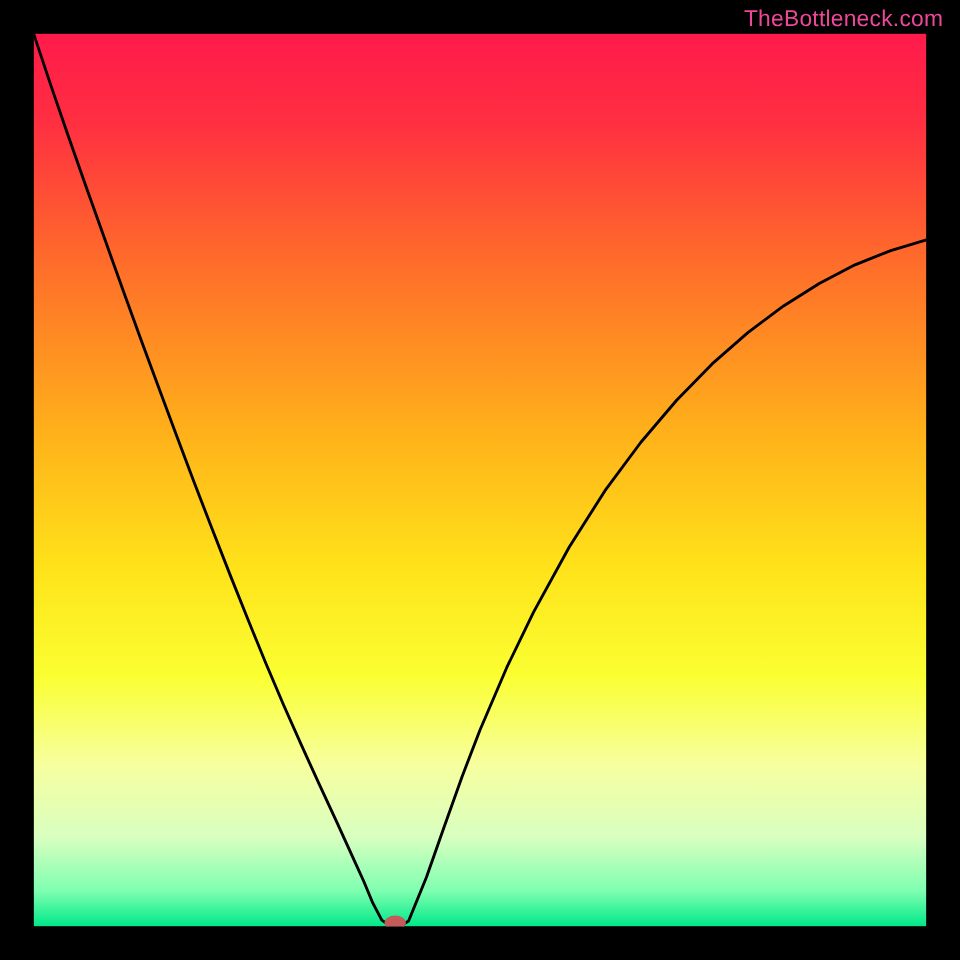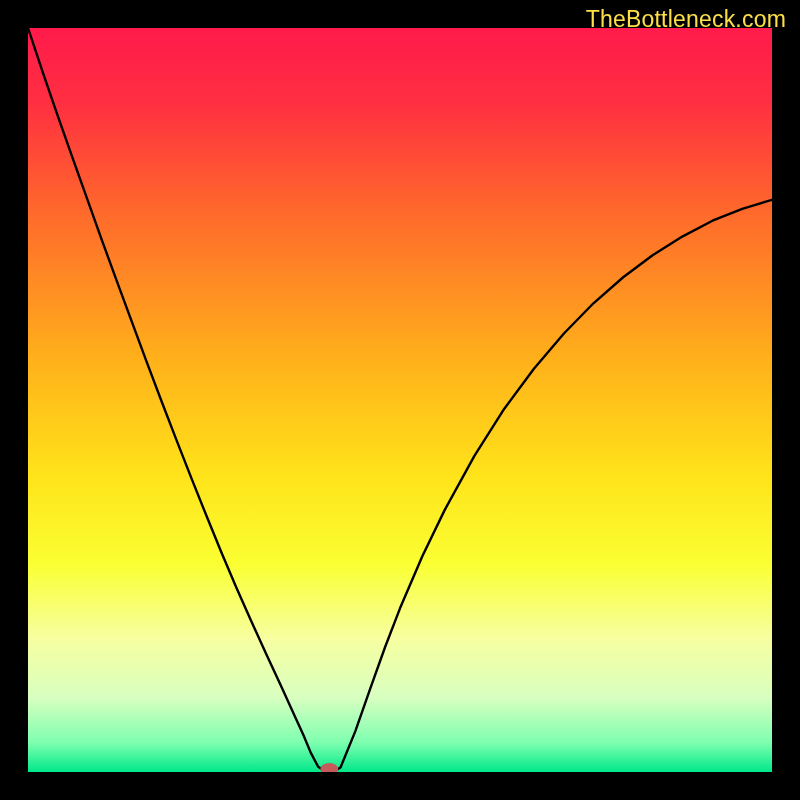--- a/index.html
+++ b/index.html
@@ -14,22 +14,22 @@
   .frame {
     position: relative;
     width: 800px;
     height: 800px;
     background: #000;
   }
   .watermark {
     position: absolute;
     top: 6px;
     right: 14px;
-    color: #fde047;
-    font-size: 23px;
+    color: #ec4899;
+    font-size: 19px;
     font-weight: 500;
     letter-spacing: 0.2px;
     z-index: 5;
   }
   .plot-wrap {
     position: absolute;
     left: 28px;
     top: 28px;
     width: 744px;
     height: 744px;

